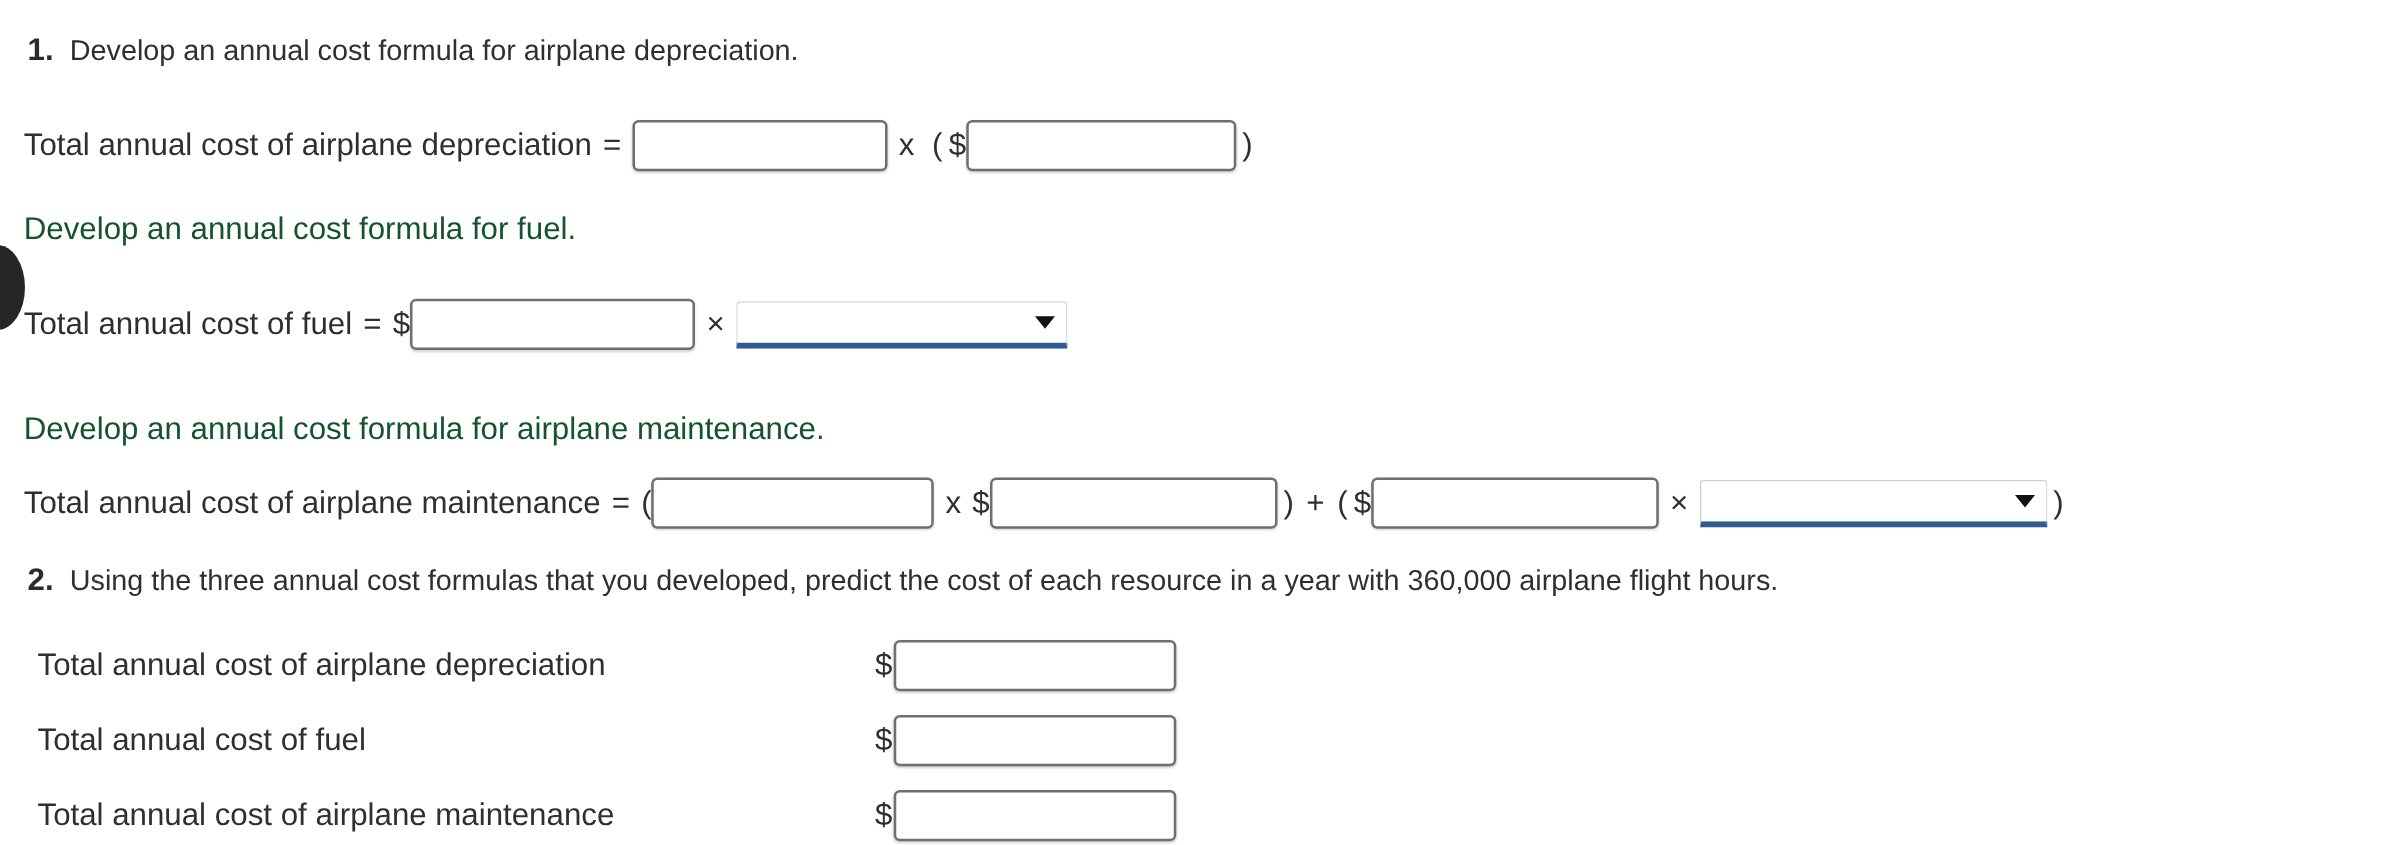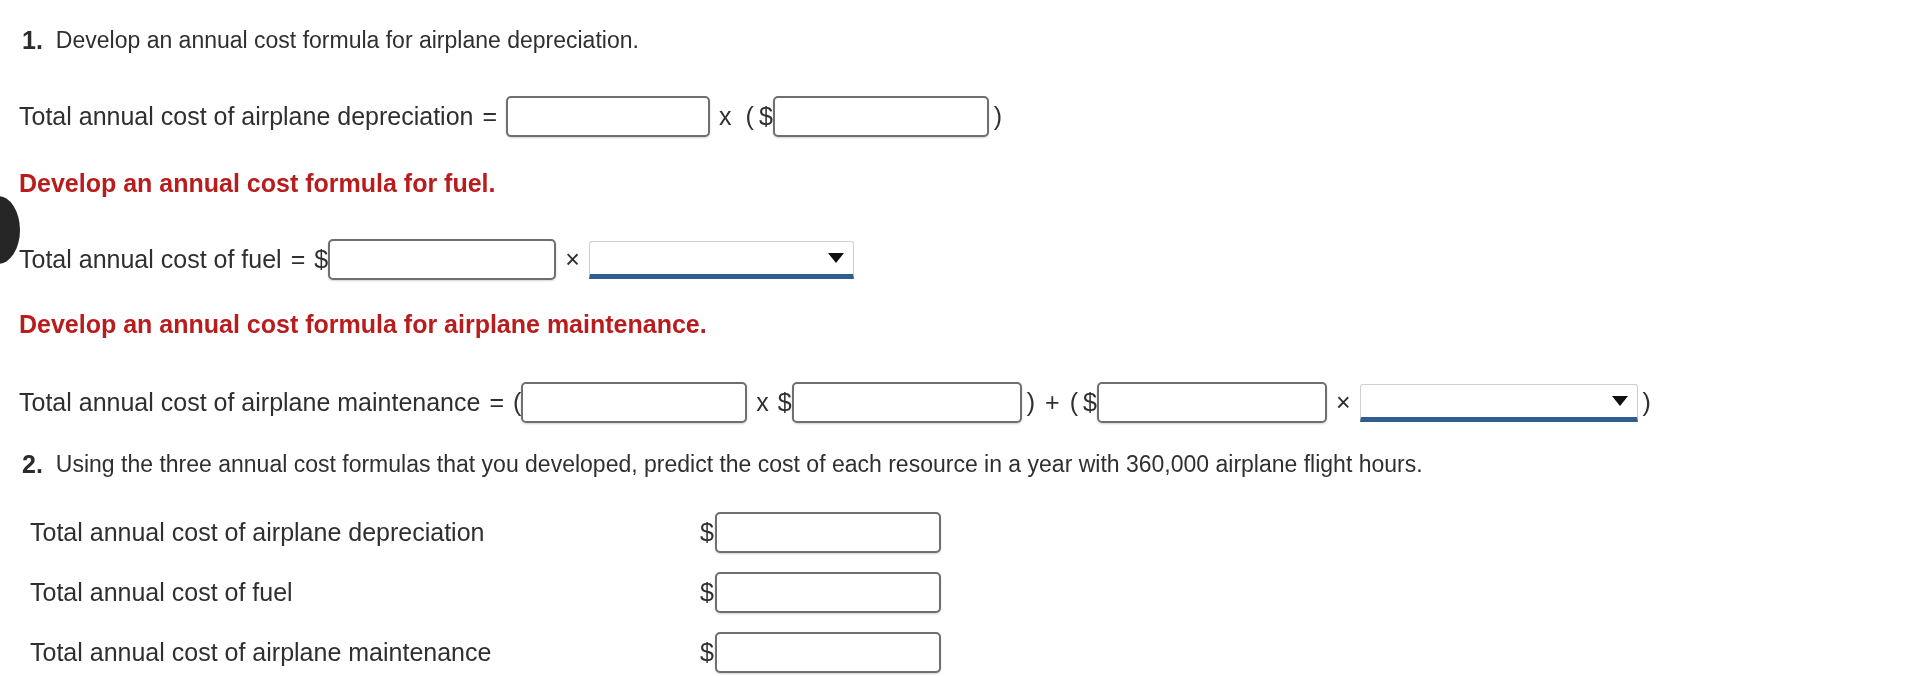--- a/index.html
+++ b/index.html
@@ -40,22 +40,21 @@
     color: #2b2b2b;
   }
 
   .qtext {
     font-size: 23px;
     color: #2f2f2f;
   }
 
   .stmt {
     font-size: 25px;
-    color: #b91c1c;
-    font-weight: bold;
+    color: #14532d;
   }
 
   .label {
     font-size: 25px;
     color: #2f2f2f;
   }
 
   .op {
     font-size: 25px;
     color: #2f2f2f;
@@ -186,21 +185,21 @@
     <input class="tbox" style="width: 228px;" type="text" value="">
     <span class="op">×</span>
     <span class="sel-wrap">
       <select class="sel w265">
         <option></option>
       </select>
       <span class="caret"></span>
     </span>
   </div>
 
-  <div class="row" style="left:19px; top:312px;">
+  <div class="row" style="left:19px; top:331px;">
     <span class="stmt">Develop an annual cost formula for airplane maintenance.</span>
   </div>
 
   <div class="row" style="left:19px; top:382px;">
     <span class="label">Total annual cost of airplane maintenance</span>
     <span class="op">=</span>
     <span class="op tight nopad-r nopad-l">(</span>
     <input class="tbox" style="width: 226px;" type="text" value="">
     <span class="op">x</span>
     <span class="op tight nopad-r nopad-l">$</span>

